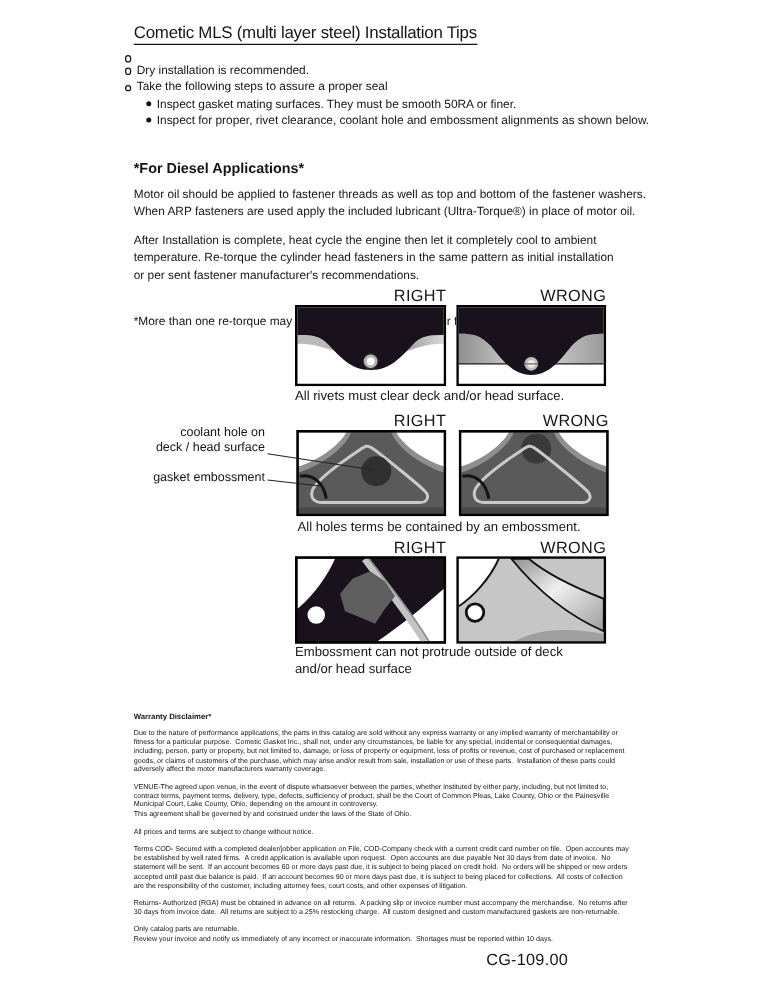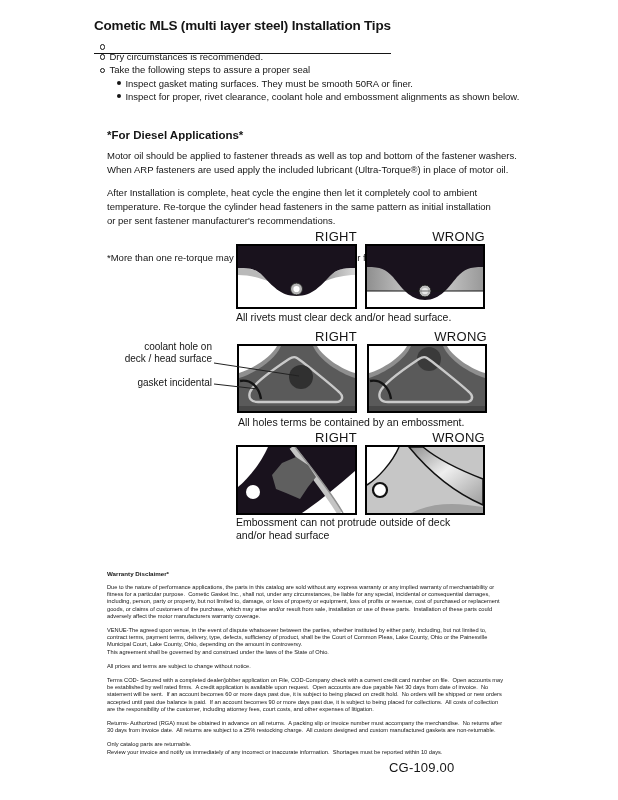--- a/index.html
+++ b/index.html
@@ -4,22 +4,22 @@
 <style>
   html,body { margin:0; padding:0; }
   body {
     width:618px; height:800px; background:#ffffff; position:relative;
     font-family:"Liberation Sans", sans-serif; color:#151515; overflow:hidden;
   }
   .abs { position:absolute; }
 
   
   #title {
-    left:94px; top:18px; font-size:13.5px; font-weight:bold; letter-spacing:-0.2px;
-    border-bottom:1.6px solid #151515; padding-bottom:20px; white-space:nowrap;
+    left:107px; top:18px; font-size:13.5px; font-weight:normal; letter-spacing:-0.2px;
+    border-bottom:1.6px solid #151515; padding-bottom:2px; white-space:nowrap;
   }
 
   
   #bullets { left:100px; top:40px; font-size:9.5px; line-height:13.4px; white-space:nowrap; }
   .b-row { display:flex; align-items:flex-start; }
   .b-marker { width:3.4px; height:3.4px; border:1px solid #151515; border-radius:50%; margin:4.4px 4px 0 0; flex:none; }
   .sb-row { margin-left:17px; }
   .sb-marker { width:4.4px; height:4.4px; background:#151515; border-radius:50%; margin:4px 4px 0 0; flex:none; }
 
   
@@ -47,21 +47,21 @@
 <body>
 
 <div class="abs" id="title">Cometic MLS (multi layer steel) Installation Tips</div>
 
 <div class="abs" id="bullets">
   <div class="b-row">
     <span class="b-marker"></span>
   </div>
   <div class="b-row">
     <span class="b-marker"></span>
-    <span>Dry circumstances is recommended.</span>
+    <span>Dry installation is recommended.</span>
   </div>
   <div class="b-row">
     <span class="b-marker"></span>
     <span>Take the following steps to assure a proper seal</span>
   </div>
   <div class="b-row sb-row">
     <span class="sb-marker"></span>
     <span>Inspect gasket mating surfaces.  They must be smooth 50RA or finer.</span>
   </div>
   <div class="b-row sb-row">
@@ -122,21 +122,21 @@
   </svg>
 </div>
 
 <div class="caption" style="left:236px; top:311px;">All rivets must clear deck and/or head surface.</div>
 
 <div class="dlabel" style="left:237px; top:329px; width:120px;">RIGHT</div>
 <div class="dlabel" style="left:367px; top:329px; width:120px;">WRONG</div>
 
 <div class="callout" style="top:341px;">coolant hole on
 deck / head surface</div>
-<div class="callout" style="top:377px;">gasket incidental</div>
+<div class="callout" style="top:377px;">gasket embossment</div>
 
 <div class="panel" style="left:237px; top:344px; width:120px; height:69px;">
   <svg viewBox="0 0 120 69">
     <rect width="120" height="69" fill="#5a5a5a"></rect>
     <rect x="2" y="62" width="116" height="5" fill="#474747"></rect>
     <path d="M2,2 H44 C38,16 18,29 2,34 Z" fill="#8f8f8f"></path>
     <path d="M2,2 H40 C34,13 16,25 2,29 Z" fill="#ffffff"></path>
     <path d="M118,2 H76 C82,16 102,29 118,34 Z" fill="#8f8f8f"></path>
     <path d="M118,2 H80 C86,13 104,25 118,29 Z" fill="#ffffff"></path>
     <path d="M60,14 C66,18 96,42 103,49 C107,53 105,58 99,58 L21,58 C14,58 11,54 13,48 C17,38 46,19 52,15 C55,13 57,12 60,14 Z" fill="none" stroke="#c9c9c9" stroke-width="2.4"></path>

